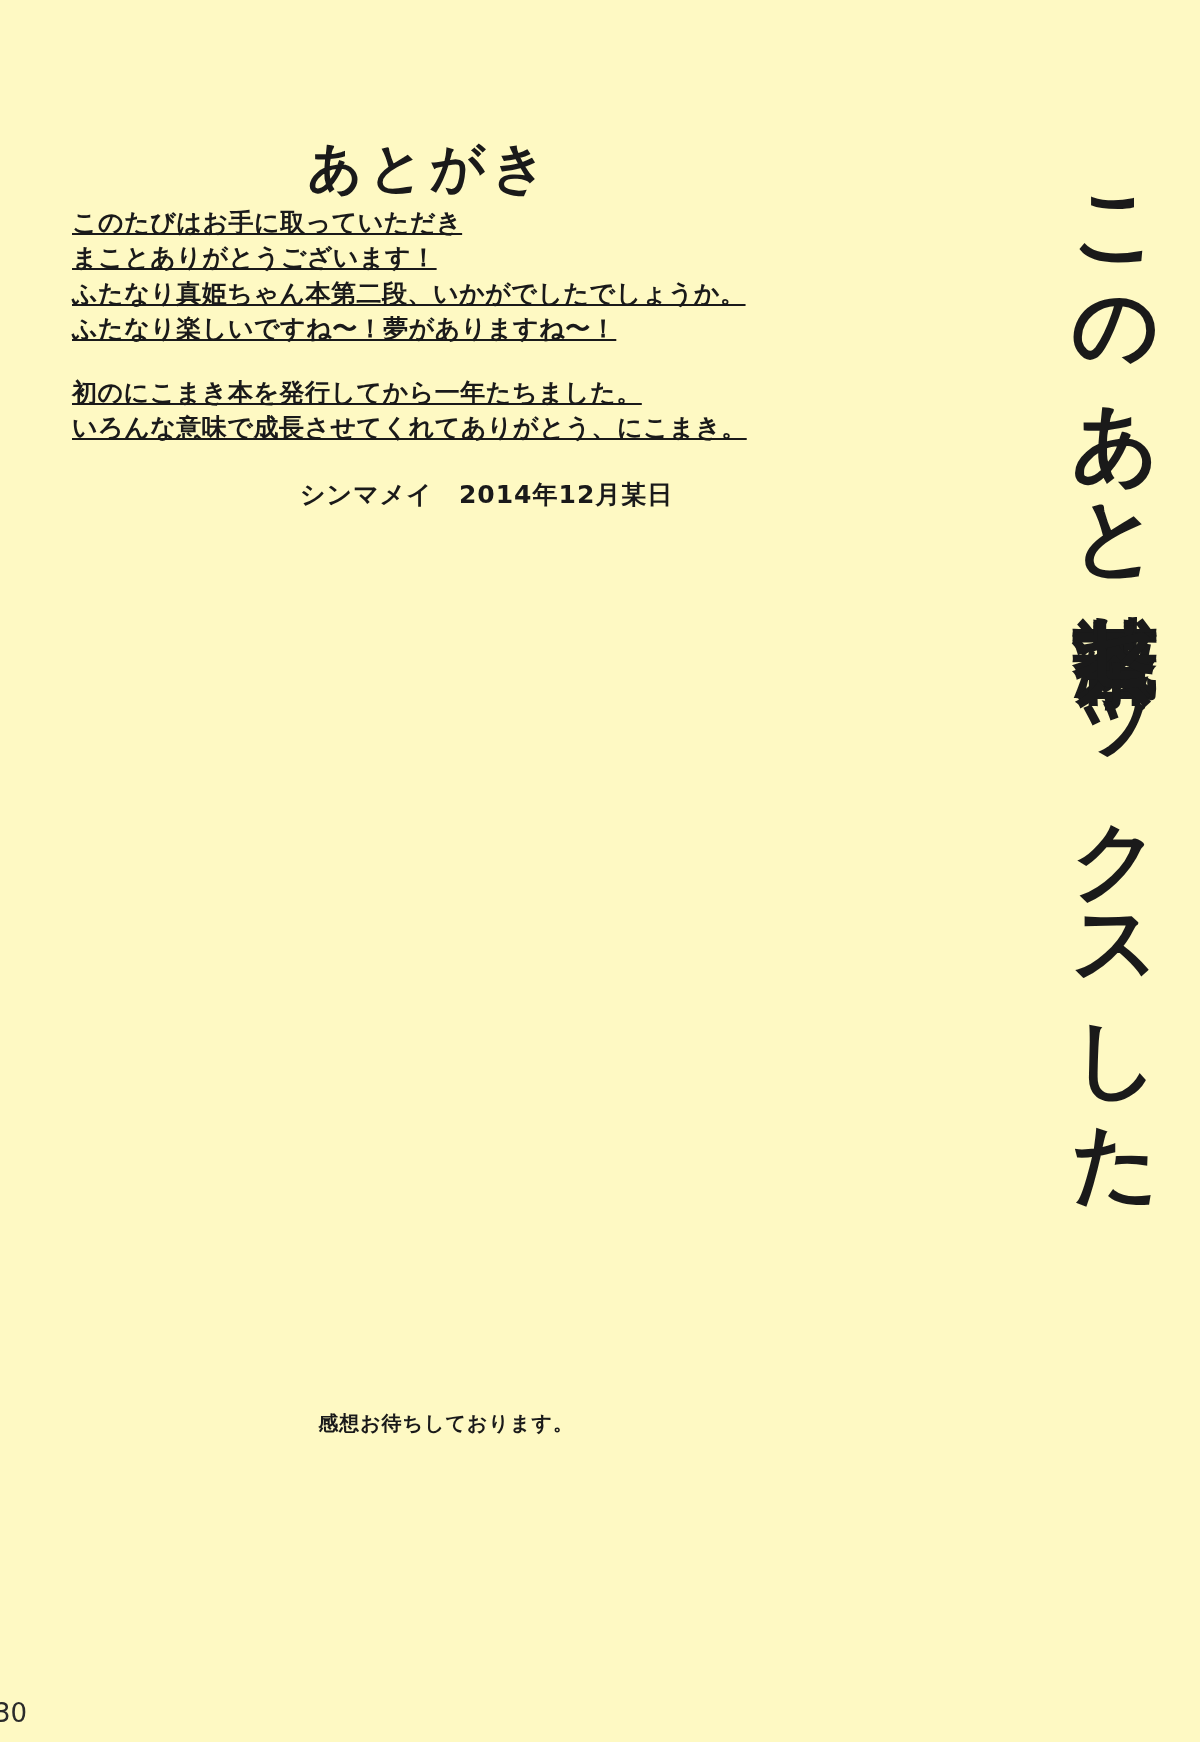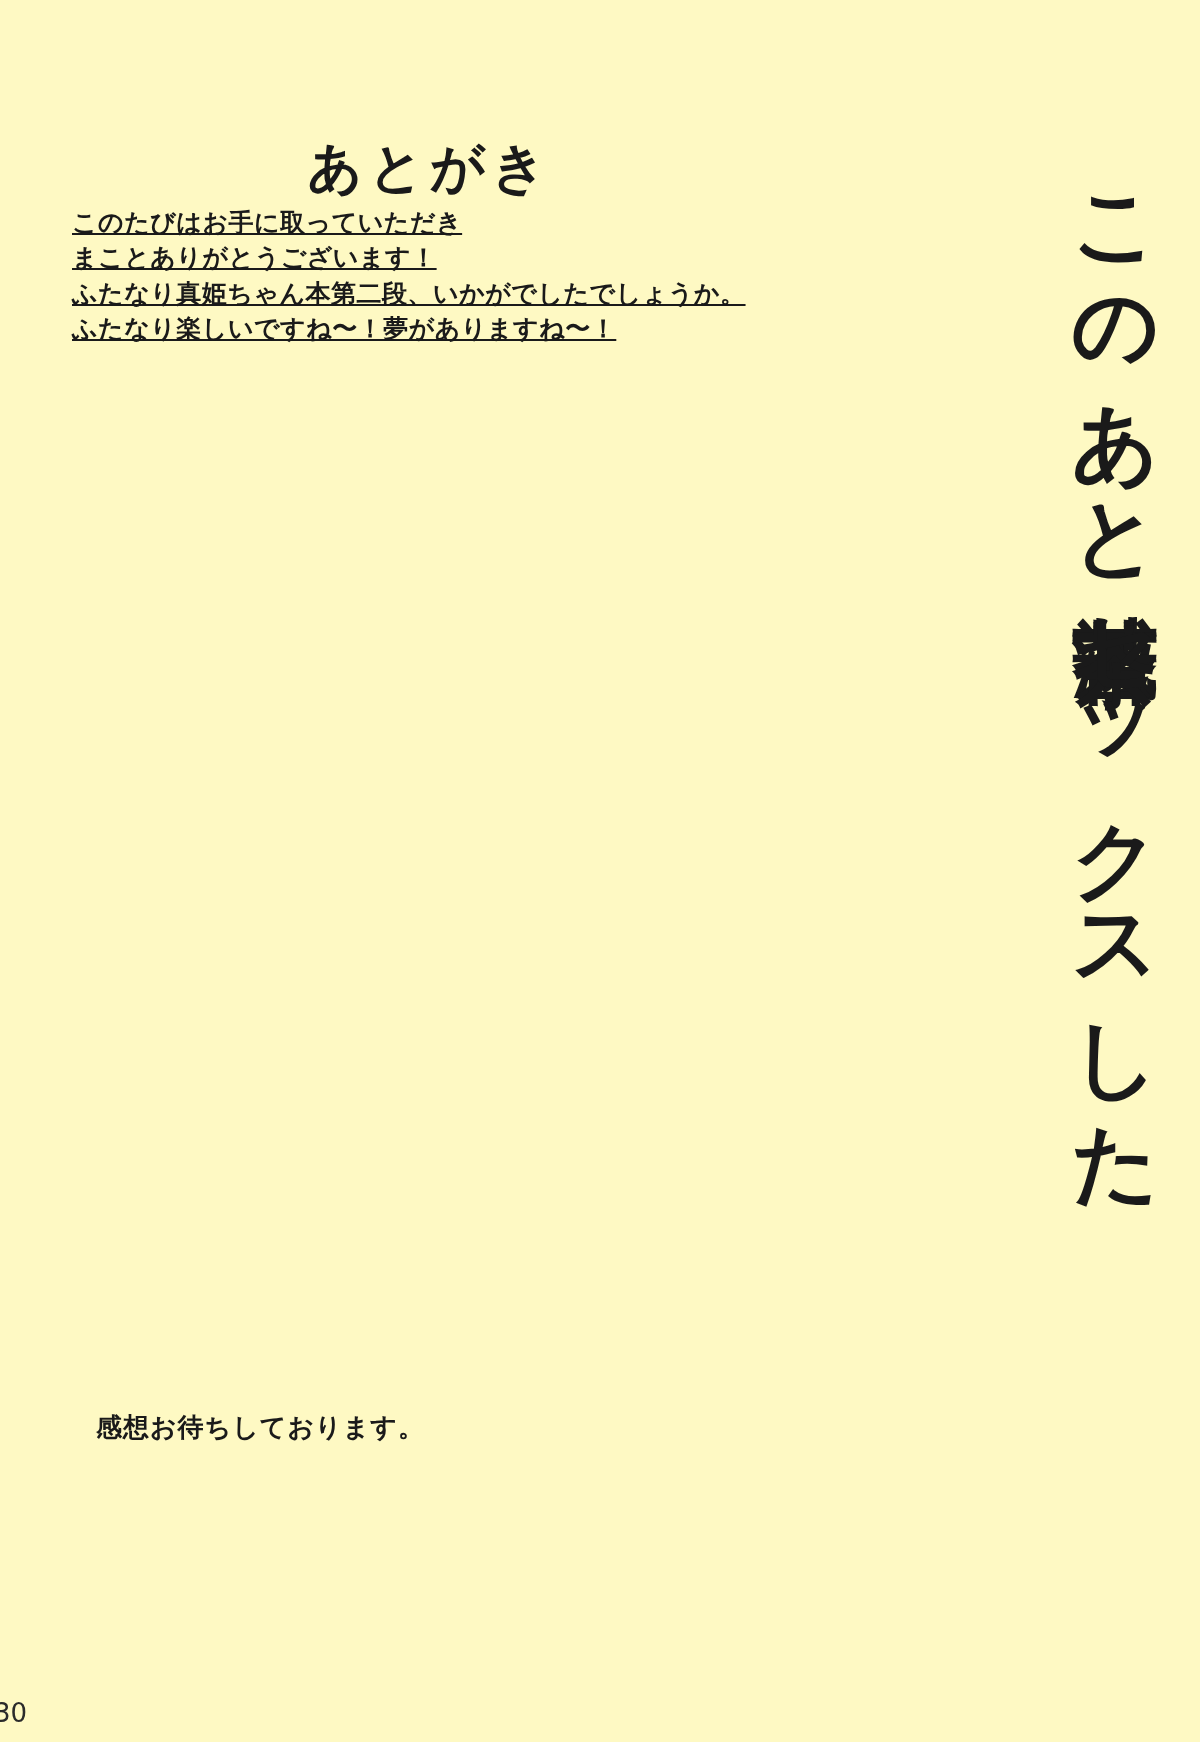--- a/index.html
+++ b/index.html
@@ -85,22 +85,22 @@
     white-space: pre;
   }
   .colophon-title-line {
     white-space: pre;
   }
   .closing {
     position: absolute;
     left: 96px;
     top: 1410px;
     width: 700px;
-    text-align: left;
-    font-size: 26px;
+    text-align: center;
+    font-size: 20px;
     font-weight: 600;
     letter-spacing: 1px;
   }
 
   
   .page-number {
     position: absolute;
     left: -6px;
     bottom: 14px;
     font-size: 26px;
@@ -112,20 +112,23 @@
 <body>
 
 <div class="page">
 
   <section class="afterword">
     <h1 class="afterword-title">あとがき</h1>
     <p class="afterword-body">このたびはお手に取っていただき
 まことありがとうございます！
 ふたなり真姫ちゃん本第二段、いかがでしたでしょうか。
 ふたなり楽しいですね〜！夢がありますね〜！</p>
+    <p class="afterword-body second">初のにこまき本を発行してから一年たちました。
+いろんな意味で成長させてくれてありがとう、にこまき。</p>
+    <div class="afterword-sign">シンマメイ　2014年12月某日</div>
   </section>
 
   <div class="vertical-title">このあと滅茶苦茶セックスした</div>
 
 
   <div class="closing">感想お待ちしております。</div>
 
   <div class="page-number">30</div>
 
 </div>

